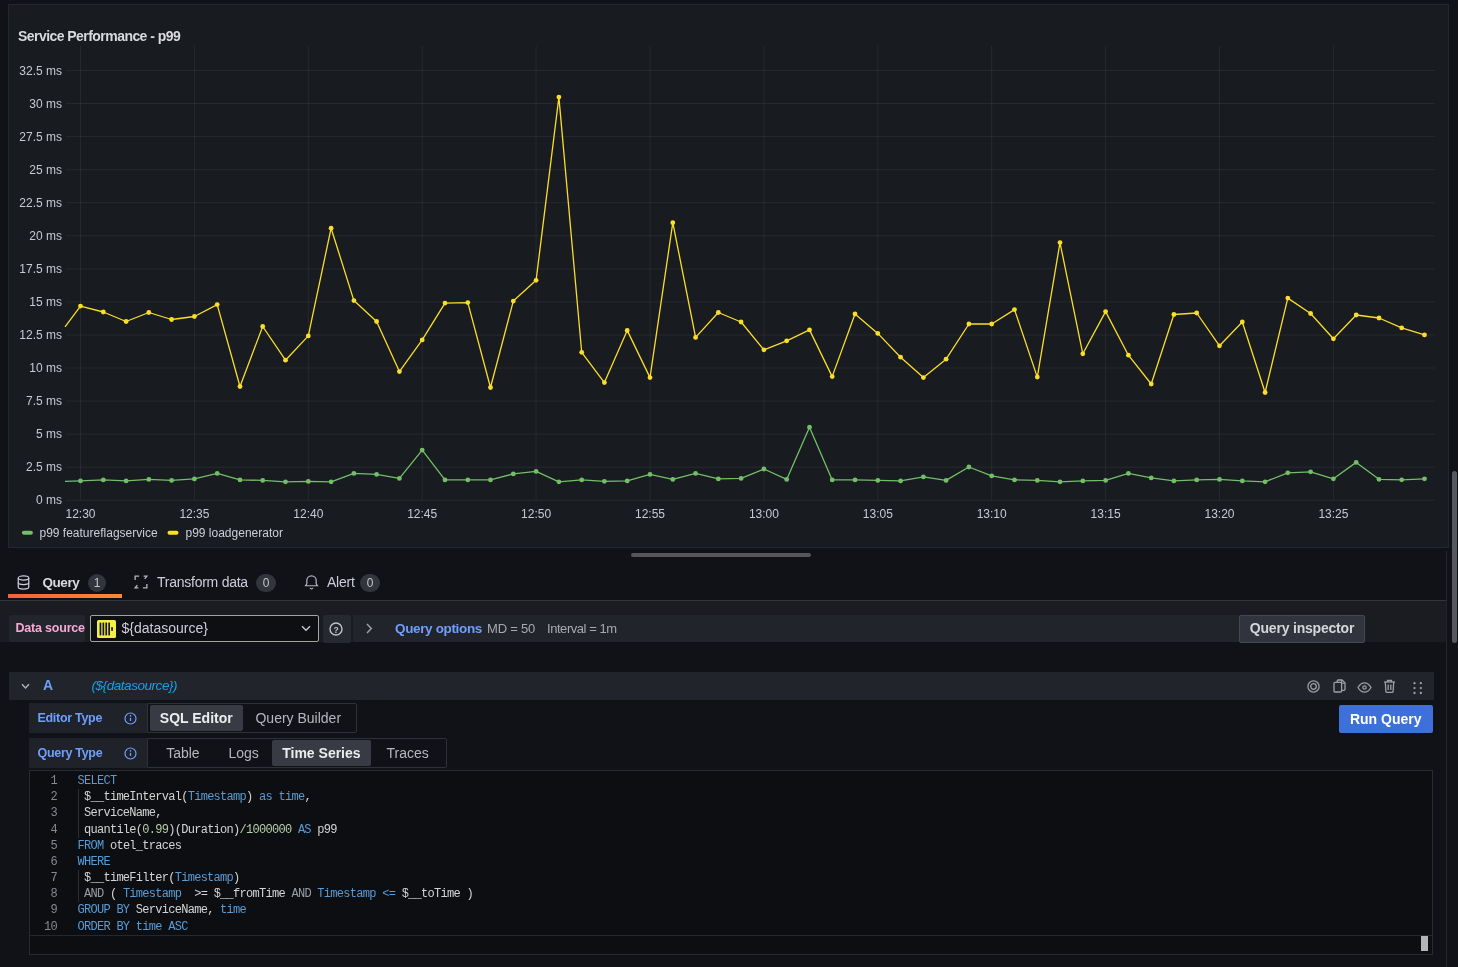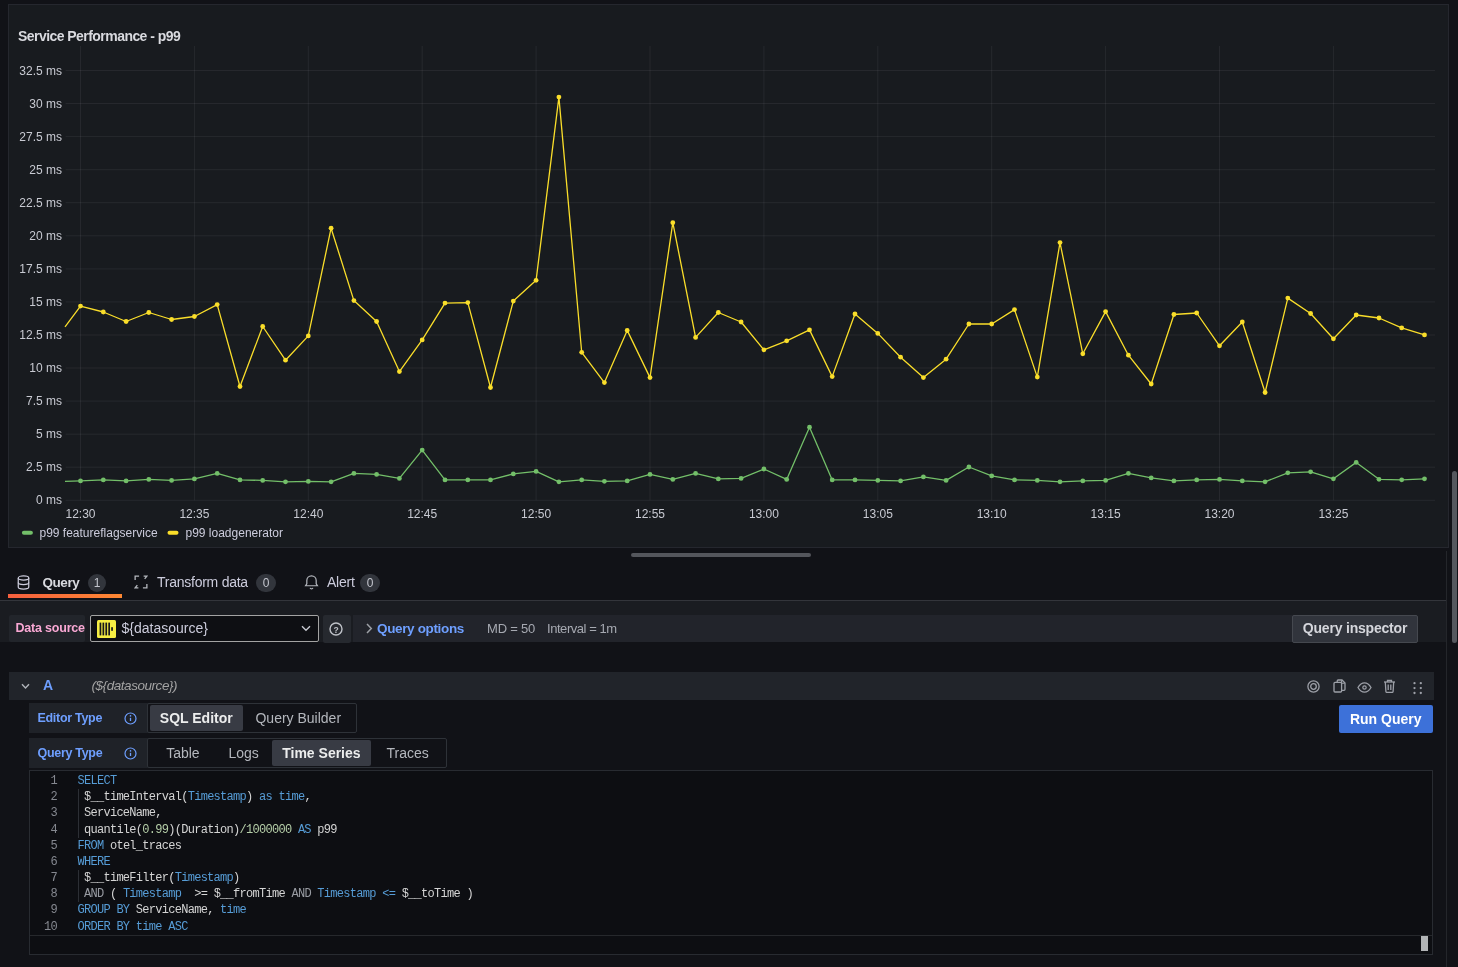--- a/index.html
+++ b/index.html
@@ -9,21 +9,21 @@
 .splitter { position:absolute; left:631px; top:553px; width:180px; height:4px; border-radius:2px; background:#54565c; }
 .vscroll { position:absolute; left:1451.5px; top:471px; width:5px; height:172px; border-radius:3px; background:#55585e; }
 .tabtxt { position:absolute; top:573px; height:19px; line-height:19px; font-size:14px; letter-spacing:-0.25px; color:#ccccdc; }
 .badge { position:absolute; top:573.5px; height:18px; line-height:18px; border-radius:9px; background:#32353c; color:#c4c6ce; font-size:12px; text-align:center; }
 .underline { position:absolute; left:8px; top:594px; width:114px; height:3.5px; background:linear-gradient(to right,#f55f3e,#ff8833); }
 .dslabel { position:absolute; left:8.5px; top:615px; width:76px; height:27px; background:#22252b; border-radius:2px; color:#f9a8d4; font-size:12.5px; font-weight:700; letter-spacing:-0.2px; line-height:27px; padding-left:7px; white-space:nowrap; }
 .dsbox { position:absolute; left:89.5px; top:615px; width:229px; height:27px; background:#0e0f13; border:1px solid #a3a3a3; border-radius:2px; }
 .dstext { position:absolute; left:31px; top:0; height:25px; line-height:25px; font-size:14px; color:#ccccdc; }
 .helpbtn { position:absolute; left:322.5px; top:615px; width:28.5px; height:27.5px; background:#26292f; border-radius:2px; }
 .optbar { position:absolute; left:353px; top:615px; width:944px; height:27px; background:#22242b; }
-.qinspect { position:absolute; left:1292px; top:615px; width:126px; height:27.5px; background:#31343c; border:1px solid #45484f; border-radius:2px; color:#d5d6dc; font-size:14px; font-weight:700; letter-spacing:-0.2px; text-align:center; line-height:25.5px; }
+.qinspect { position:absolute; left:1239px; top:615px; width:126px; height:27.5px; background:#31343c; border:1px solid #45484f; border-radius:2px; color:#d5d6dc; font-size:14px; font-weight:700; letter-spacing:-0.2px; text-align:center; line-height:25.5px; }
 .qhead { position:absolute; left:8.5px; top:672px; width:1425.5px; height:27.5px; background:#21242a; }
 .lblbox { position:absolute; left:29px; width:134px; height:30px; background:#1f2228; color:#6e9fff; font-size:12.5px; font-weight:700; letter-spacing:-0.3px; line-height:30px; padding-left:8.5px; }
 .toggle { position:absolute; height:30px; background:#111217; border:1px solid #2e3238; border-radius:2px; display:flex; align-items:center;justify-content:center; }
 .tseg { font-size:14px; color:#b4b7bd; text-align:center; line-height:26px; height:26px; border-radius:2px; }
 .tseg.active { background:#383b44; color:#eceded; font-weight:700; }
 .runq { position:absolute; left:1339px; top:705px; width:93.5px; height:28px; background:#3d71d9; border-radius:2px; color:#fff; font-size:14px; font-weight:700; text-align:center; line-height:28px; }
 .editor { position:absolute; left:29px; top:769.5px; width:1404px; height:185.5px; background:#0d0e12; border:1px solid #282b31; }
 .cl { position:absolute; left:0; width:100%; height:16.18px; font-family:"Liberation Mono",monospace; font-size:12px; letter-spacing:-0.72px; line-height:16.18px; white-space:pre; }
 .ln { position:absolute; left:0; width:27px; text-align:right; color:#858890; }
 .cc { position:absolute; left:47.5px; }
@@ -262,31 +262,31 @@
 <div class="helpbtn">
     <svg style="position:absolute;left:6.5px;top:6.5px" width="14" height="14" viewBox="0 0 14 14" fill="none">
       <circle cx="7" cy="7" r="6" stroke="#bfc2c8" stroke-width="1.4"></circle>
       <text x="7" y="7.7" text-anchor="middle" dominant-baseline="central" font-size="8.5" font-weight="700" fill="#bfc2c8">?</text>
     </svg>
   </div>
 <div class="optbar">
 <svg style="position:absolute;left:13px;top:8px" width="6.5" height="11" viewBox="0 0 6.5 11" fill="none" stroke="#9da0a6" stroke-width="1.5">
       <path d="M1 1 l4.3 4.5 l-4.3 4.5"></path>
     </svg>
-<span style="position:absolute;left:24px;line-height:27px;font-size:13.5px;font-weight:700;letter-spacing:-0.35px;color:#6e9fff">Query options</span>
+<span style="position:absolute;left:42px;line-height:27px;font-size:13.5px;font-weight:700;letter-spacing:-0.35px;color:#6e9fff">Query options</span>
 <span style="position:absolute;left:134px;line-height:27px;font-size:13px;letter-spacing:-0.2px;color:#a6a9b1">MD = 50</span>
 <span style="position:absolute;left:194px;line-height:27px;font-size:13px;letter-spacing:-0.45px;color:#a6a9b1">Interval = 1m</span>
 </div>
 <div class="qinspect">Query inspector</div>
 <div class="qhead">
 <svg style="position:absolute;left:12px;top:10.5px" width="9" height="7" viewBox="0 0 9 7" fill="none" stroke="#b0b3b9" stroke-width="1.4">
       <path d="M1 1.2 l3.5 3.8 l3.5 -3.8"></path>
     </svg>
 <span style="position:absolute;left:34.5px;line-height:27.5px;font-size:14px;font-weight:700;color:#6e9fff">A</span>
-<span style="position:absolute;left:83px;line-height:27.5px;font-size:13.5px;letter-spacing:-0.45px;font-style:italic;color:#a3a3a3">(${datasource})</span>
+<span style="position:absolute;left:83px;line-height:27.5px;font-size:13.5px;letter-spacing:-0.45px;font-style:italic;color:#0ea5e9">(${datasource})</span>
 <svg style="position:absolute;left:1298px;top:8px" width="13" height="13" viewBox="0 0 13 13" fill="none" stroke="#9da0a8" stroke-width="1.3">
       <circle cx="6.5" cy="6.5" r="5.6"></circle>
       <circle cx="6.5" cy="6.5" r="2.8"></circle>
     </svg>
     <svg style="position:absolute;left:1324px;top:7px" width="13" height="14" viewBox="0 0 13 14" fill="none" stroke="#9da0a8" stroke-width="1.3">
       <path d="M4.2 3.2 v-1.2 a1 1 0 0 1 1 -1 h3.8 l3 3 v6.3 a1 1 0 0 1 -1 1 h-2.2"></path>
       <path d="M8.6 1.2 v3 h3.2" stroke-width="1.1"></path>
       <rect x="1" y="3.4" width="7.6" height="9.6" rx="1"></rect>
     </svg>
     <svg style="position:absolute;left:1348px;top:9.5px" width="15" height="11" viewBox="0 0 15 11" fill="none" stroke="#9da0a8" stroke-width="1.3">

